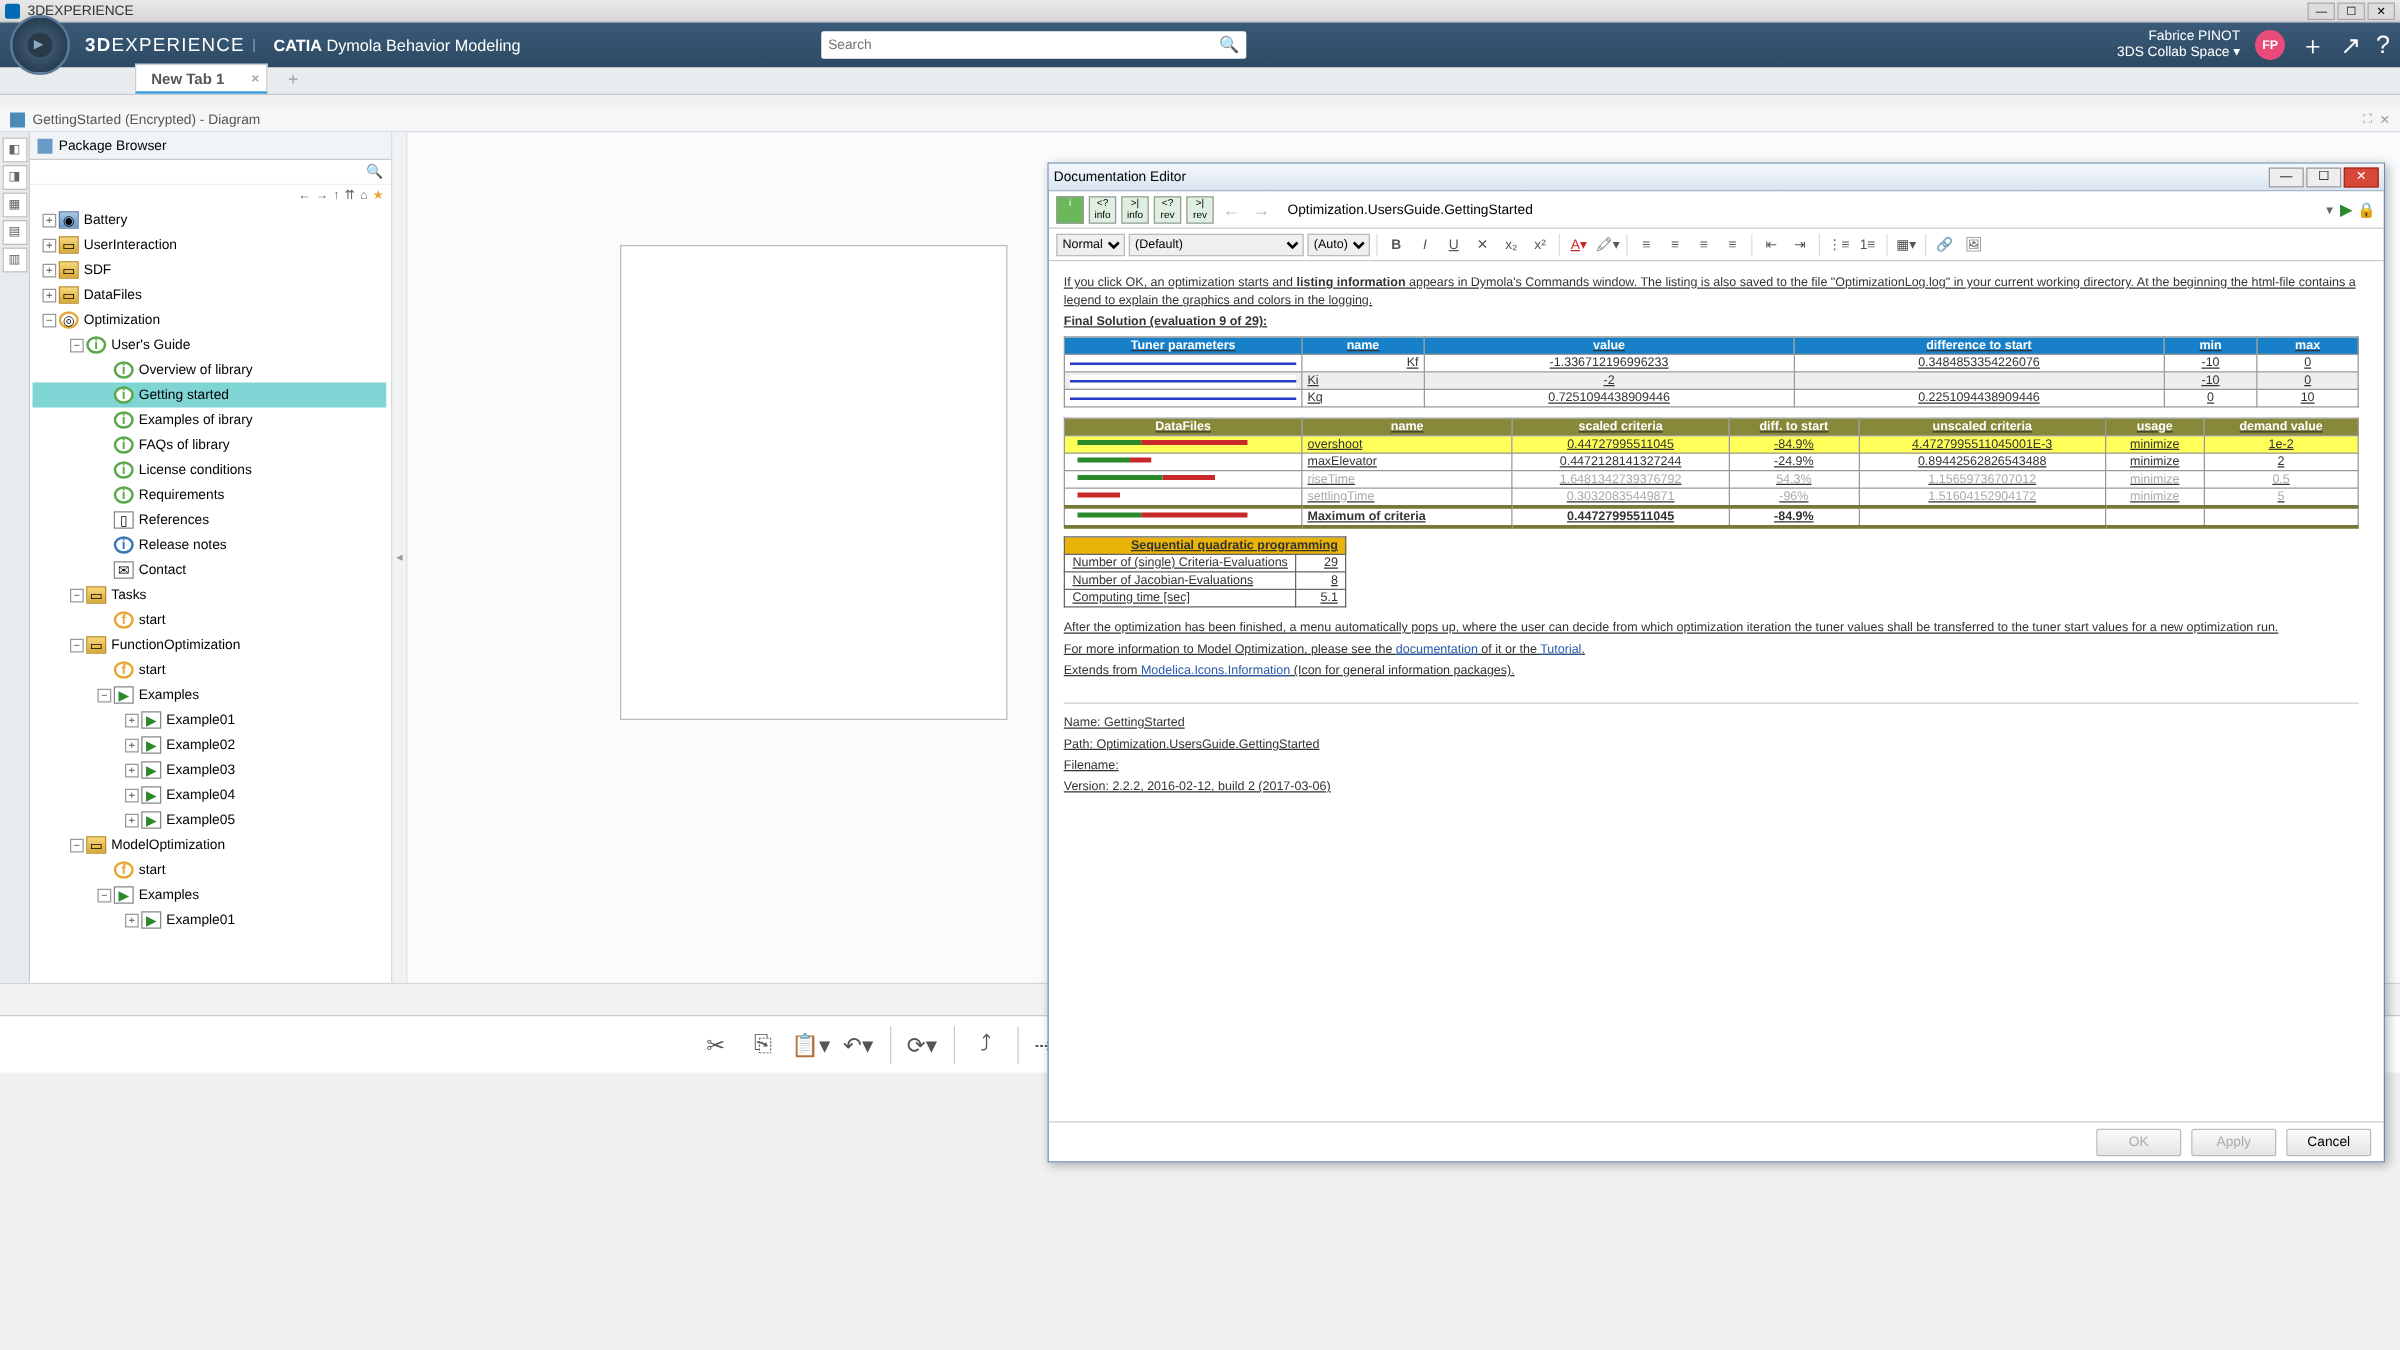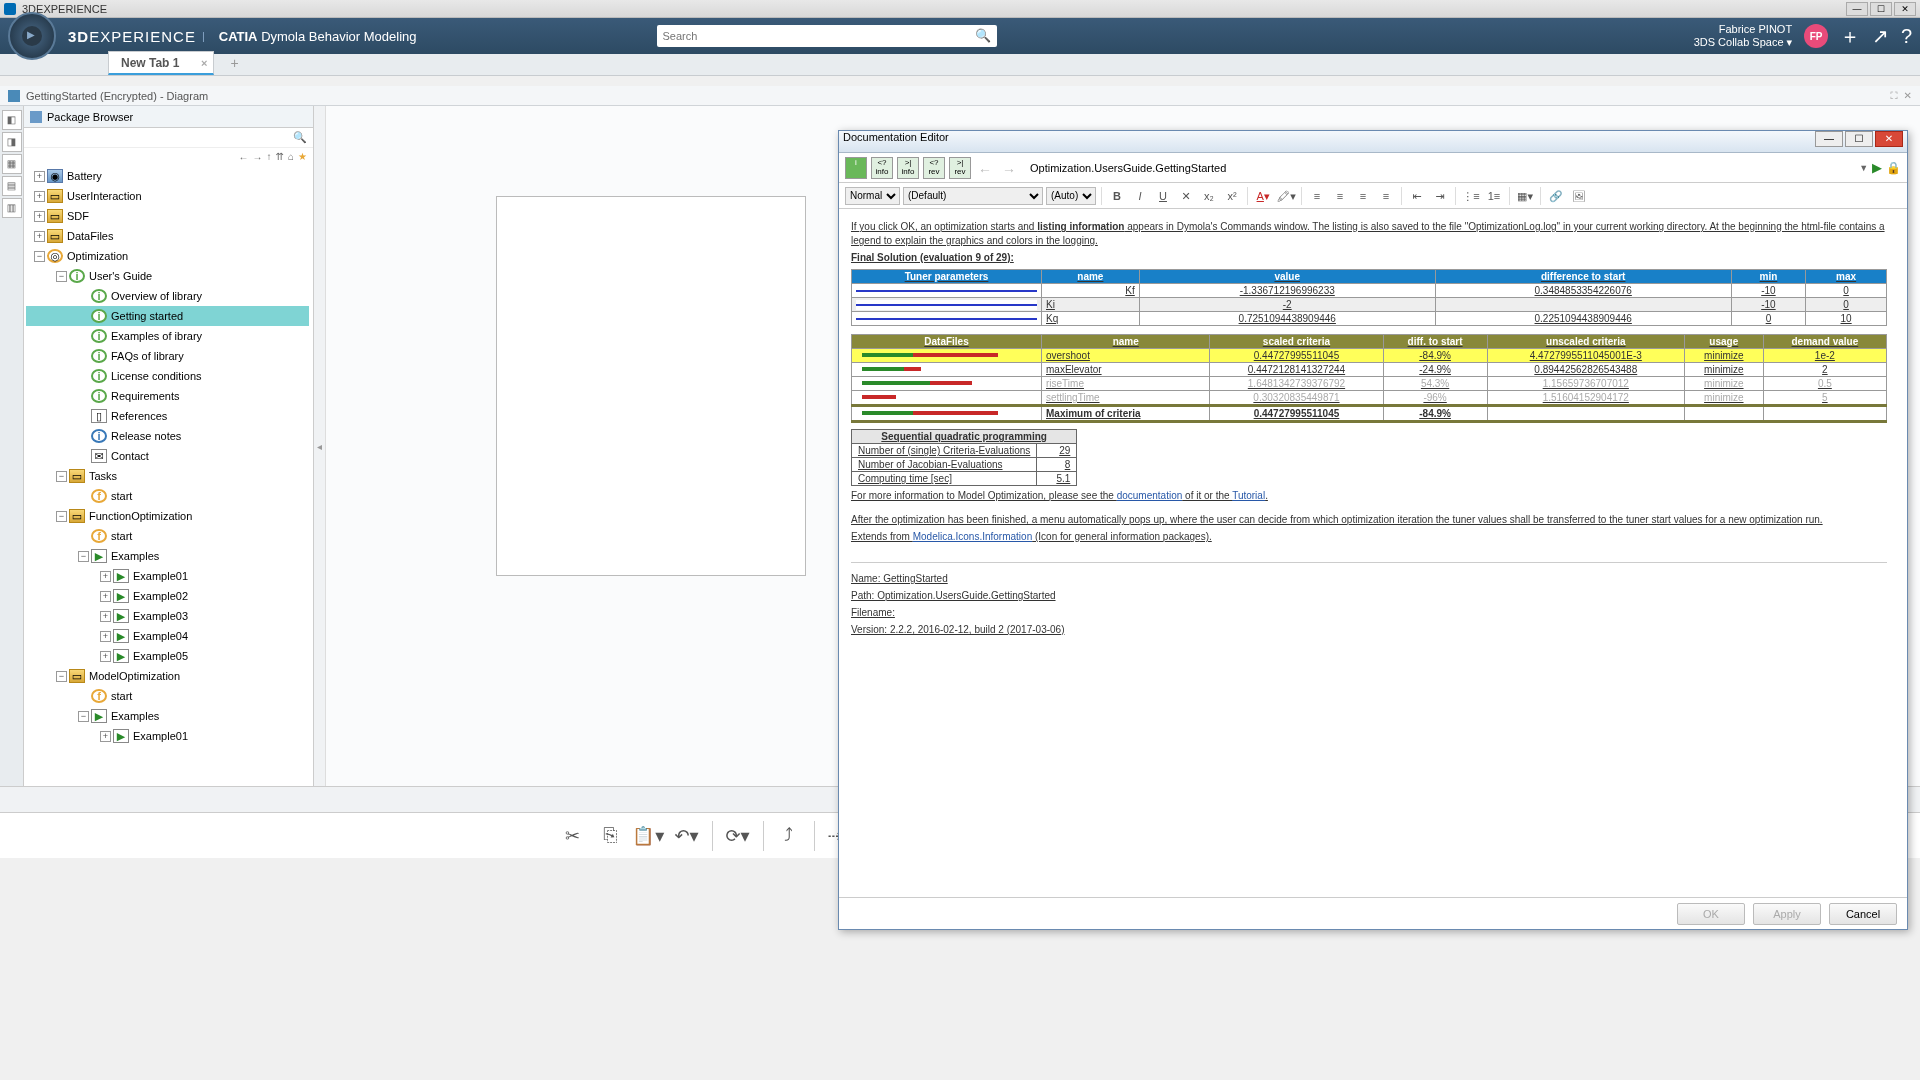--- a/index.html
+++ b/index.html
@@ -71,21 +71,21 @@
 .ic-mail { background: #fff; border: 1px solid #888; }
 .ic-fn { background: #fff; border: 2px solid #e8a838; border-radius: 50%; color: #e8a838; font-weight: bold; }
 .ic-play { background: #fff; border: 1px solid #888; color: #2a8a2a; }
 
 
 .canvas { flex: 1; background: #fafbfc; position: relative; }
 .canvas .blank-rect { position: absolute; left: 170px; top: 90px; width: 310px; height: 380px; background: #fff; border: 1px solid #bbb; }
 
 
 .dialog { position: absolute; right: 12px; top: 24px; width: 1070px; height: 800px; background: #fff; border: 1px solid #6a8ab0; box-shadow: 2px 2px 8px rgba(0,0,0,0.3); display: flex; flex-direction: column; }
-.dlg-title { height: 22px; background: linear-gradient(#f4f8fc,#d8e4f0); border-bottom: 1px solid #a8b8c8; display: flex; padding: 0 4px; font-size: 11px; }
+.dlg-title { height: 22px; background: linear-gradient(#f4f8fc,#d8e4f0); border-bottom: 1px solid #a8b8c8; display: flex; align-items: center; padding: 0 4px; font-size: 11px; }
 .dlg-title span { flex: 1; }
 .dlg-title .wbtn { width: 28px; height: 16px; border: 1px solid #999; background: #eee; margin-left: 2px; text-align: center; font-size: 10px; line-height: 14px; }
 .dlg-title .wbtn.close { background: #d84838; color: #fff; border-color: #a82818; }
 .dlg-toolbar1 { height: 30px; border-bottom: 1px solid #ccc; display: flex; align-items: center; padding: 0 6px; gap: 4px; }
 .dlg-toolbar1 .infobtn { width: 22px; height: 22px; border: 1px solid #999; background: #e0f0e0; font-size: 8px; text-align: center; }
 .dlg-toolbar1 .infobtn.active { background: #6ab85a; color: #fff; }
 .dlg-toolbar1 .nav-arr { font-size: 14px; color: #bbb; padding: 0 3px; }
 .dlg-toolbar1 .path { flex: 1; font-size: 11px; padding: 2px 6px; border: 1px solid transparent; }
 .dlg-toolbar1 .dd { font-size: 9px; color: #666; }
 .dlg-toolbar1 .playb { color: #2a8a2a; font-size: 13px; }
@@ -108,21 +108,21 @@
 .crit-row-y td { background: #ffff5a; }
 .crit-row-g td { color: #aaa; }
 .max-row td { border-top: 3px solid #78783a; border-bottom: 3px solid #78783a; font-weight: bold; }
 .tuner-bar { height: 10px; position: relative; background: #fff; }
 .tuner-bar::before { content: ""; position: absolute; top: 4px; left: 0; right: 0; height: 2px; background: #2838c8; }
 .crit-gauge { display: inline-block; width: 170px; height: 8px; position: relative; }
 .crit-gauge .g-green { position: absolute; height: 4px; top: 2px; background: #2a8a2a; }
 .crit-gauge .g-red { position: absolute; height: 4px; top: 2px; background: #c82828; }
 .sqp-table { border-collapse: collapse; font-size: 10px; margin-top: 6px; }
 .sqp-table th, .sqp-table td { border: 1px solid #666; padding: 1px 6px; }
-.sqp-table th { background: #e5e5e5; text-align: center; }
+.sqp-table th { background: #eab308; text-align: right; }
 
 
 .bottom-status { height: 26px; background: #f0f2f4; border-top: 1px solid #ccc; display: flex; align-items: center; justify-content: center; font-size: 11px; gap: 10px; }
 .bottom-status .dot { width: 7px; height: 7px; border-radius: 50%; border: 1px solid #888; }
 .bottom-status .dot.filled { background: #4888c8; border-color: #4888c8; }
 .bottom-toolbar { height: 46px; background: #fff; border-top: 1px solid #ccc; display: flex; align-items: center; justify-content: center; gap: 4px; }
 .bottom-toolbar .bbtn { width: 34px; height: 34px; border: 1px solid transparent; display: flex; align-items: center; justify-content: center; font-size: 18px; color: #555; border-radius: 3px; }
 .bottom-toolbar .bbtn.active { background: #d8e8f4; border-color: #88a8c8; }
 .bottom-toolbar .bsep { width: 1px; height: 30px; background: #ccc; margin: 0 4px; }
 
@@ -526,22 +526,22 @@
                 <td>Number of Jacobian-Evaluations</td>
                 <td style="text-align:right">8</td>
               </tr>
           <tr>
                 <td>Computing time [sec]</td>
                 <td style="text-align:right">5.1</td>
               </tr>
         </tbody>
           </table>
 
+        <p style="margin-top:10px">After the optimization has been finished, a menu automatically pops up, where the user can decide from which optimization iteration the tuner values shall be transferred to the tuner start values for a new optimization run.</p>
         <p><span>For more information to Model Optimization, please see the </span><a href="#">documentation</a><span> of it or the </span><a href="#">Tutorial</a>.</p>
-        <p style="margin-top:10px">After the optimization has been finished, a menu automatically pops up, where the user can decide from which optimization iteration the tuner values shall be transferred to the tuner start values for a new optimization run.</p>
         <p><span>Extends from </span><a href="#">Modelica.Icons.Information</a><span> (Icon for general information packages).</span></p>
 
         <div style="border-top:1px solid #ccc;margin-top:18px;padding-top:6px">
           <p>Name: GettingStarted</p>
           <p>Path: Optimization.UsersGuide.GettingStarted</p>
           <p>Filename:</p>
           <p>Version: 2.2.2, 2016-02-12, build 2 (2017-03-06)</p>
         </div>
       </div>
       <div class="dlg-footer">

